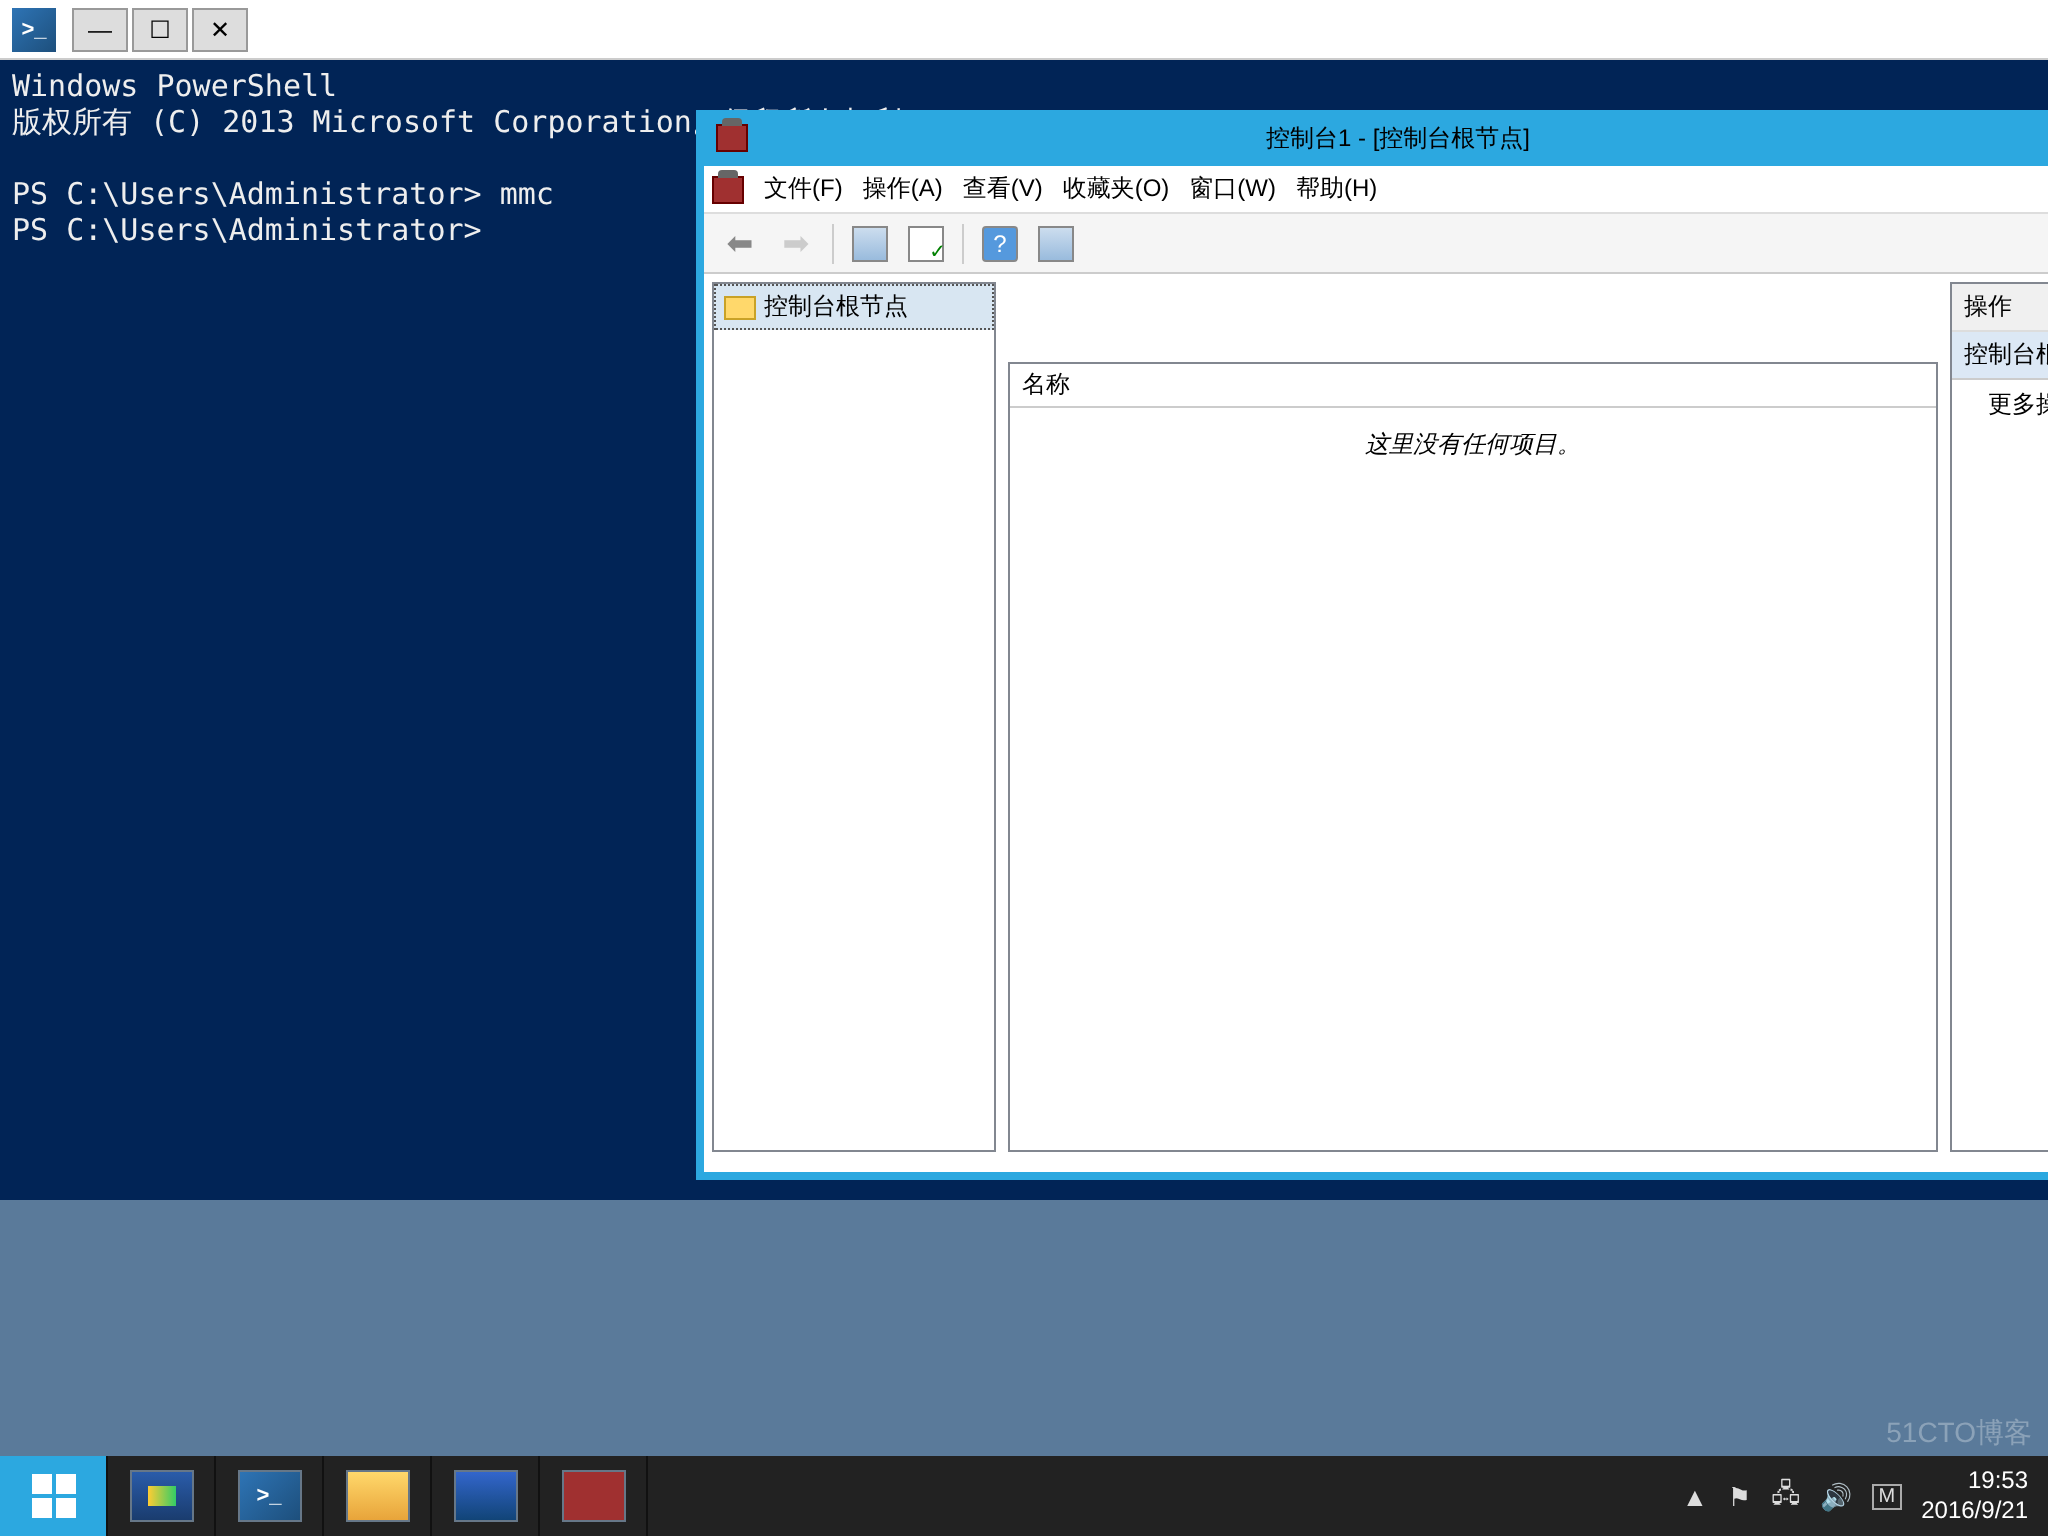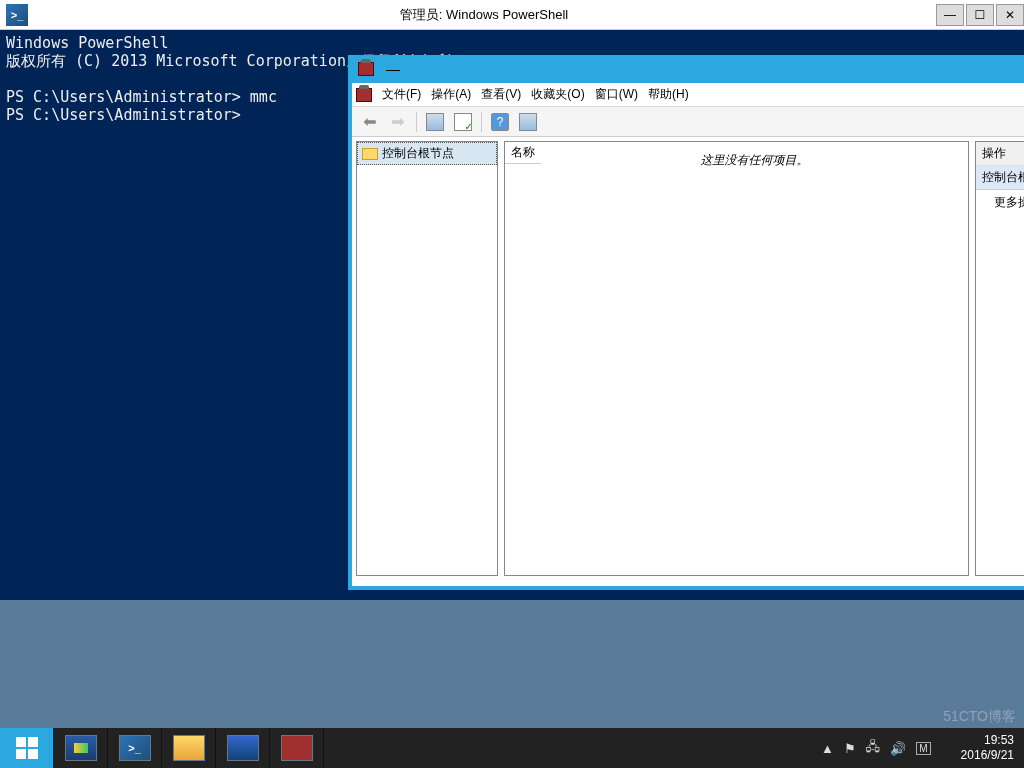--- a/index.html
+++ b/index.html
@@ -35,21 +35,21 @@
 .tb-ic.box { background: linear-gradient(#cde, #9bd); }
 .tb-ic.doc { background: #fff; }
 .tb-ic.doc::after { content: "✓"; position: absolute; right: -2px; bottom: -2px; color: green; font-size: 10px; }
 .tb-ic.q { background: #5599dd; color: #fff; font-size: 12px; text-align: center; line-height: 16px; border-radius: 2px; }
 
 .mmc-body { display: flex; height: 443px; padding: 4px; gap: 6px; }
 .pane { border: 1px solid #828790; background: #fff; }
 .tree-pane { width: 142px; }
 .tree-item { display: flex; align-items: center; padding: 2px 4px; background: #d8e6f2; border: 1px dotted #555; font-size: 12px; }
 .folder-ic { width: 16px; height: 12px; background: #ffd86b; border: 1px solid #c9a227; margin-right: 4px; }
-.list-pane { flex: 1; display: flex; flex-direction: row; }
+.list-pane { flex: 1; display: flex; flex-direction: column; margin-top: 40px; }
 .list-header { height: 22px; border-bottom: 1px solid #ccc; padding: 2px 6px; font-size: 12px; }
 .list-empty { flex: 1; display: flex; justify-content: center; padding-top: 10px; font-size: 12px; font-style: italic; }
 .action-pane { width: 65px; display: flex; flex-direction: column; overflow: hidden; }
 .action-hdr { background: #f0f0f0; padding: 3px 6px; font-size: 12px; border-bottom: 1px solid #ddd; }
 .action-sub { background: #dce8f5; padding: 3px 6px; font-size: 12px; border-bottom: 1px solid #ccc; white-space: nowrap; }
 .action-item { padding: 4px 8px 4px 18px; font-size: 12px; white-space: nowrap; }
 
 
 .taskbar { position: absolute; bottom: 0; left: 0; width: 1024px; height: 40px; background: #222; display: flex; align-items: stretch; color: #fff; }
 .tb-item { width: 54px; display: flex; align-items: center; justify-content: center; border-right: 1px solid #111; }
@@ -57,46 +57,46 @@
 .start-ic { width: 22px; height: 22px; display: grid; grid-template-columns: 1fr 1fr; grid-template-rows: 1fr 1fr; gap: 2px; }
 .start-ic div { background: #fff; }
 .task-ic { width: 32px; height: 26px; background: #345; border: 1px solid #678; }
 .task-ps { background: linear-gradient(135deg,#2E74B5,#1d4f7c); color: #fff; font-size: 11px; display: flex; align-items: center; justify-content: center; font-weight: bold; }
 .task-exp { background: linear-gradient(#ffd86b,#e8a43a); }
 .task-sm { background: linear-gradient(#2a5caa,#1a3c6e); display: flex; align-items: center; justify-content: center; }
 .task-sm::after { content: ""; width: 14px; height: 10px; background: linear-gradient(90deg,#fc3,#3c6); }
 .task-mmc { background: #a03030; }
 .tray { margin-left: auto; display: flex; align-items: center; gap: 10px; padding: 0 10px; font-size: 12px; }
 .tray-ic { font-size: 13px; color: #ddd; }
-.clock { text-align: right; line-height: 15px; font-size: 12px; margin-left: 20px; }
+.clock { text-align: right; line-height: 15px; font-size: 12px; }
 .watermark { position: absolute; right: 8px; bottom: 42px; color: rgba(255,255,255,0.3); font-size: 14px; }
 </style>
 </head>
 <body>
 
 <div class="ps-window">
   <div class="ps-titlebar">
     <div class="ps-icon">&gt;_</div>
-    <div class="ps-title">管理员: Windows PowerShell</div>
     <div class="ps-btns">
       <div class="ps-btn">—</div>
       <div class="ps-btn">☐</div>
       <div class="ps-btn">✕</div>
     </div>
   </div>
   <div class="ps-body">Windows PowerShell
 版权所有 (C) 2013 Microsoft Corporation。保留所有权利。
 
 PS C:\Users\Administrator&gt; mmc
 PS C:\Users\Administrator&gt;</div>
 </div>
 
 <div class="mmc-window">
   <div class="mmc-titlebar">
     <div class="mmc-ticon"></div>
+    <div class="mmc-title">控制台1 - [控制台根节点]</div>
     <div class="mmc-min">—</div>
   </div>
   <div class="mmc-menu">
     <div class="mmc-menu-icon"></div>
     <span>文件(F)</span>
     <span>操作(A)</span>
     <span>查看(V)</span>
     <span>收藏夹(O)</span>
     <span>窗口(W)</span>
     <span>帮助(H)</span>

